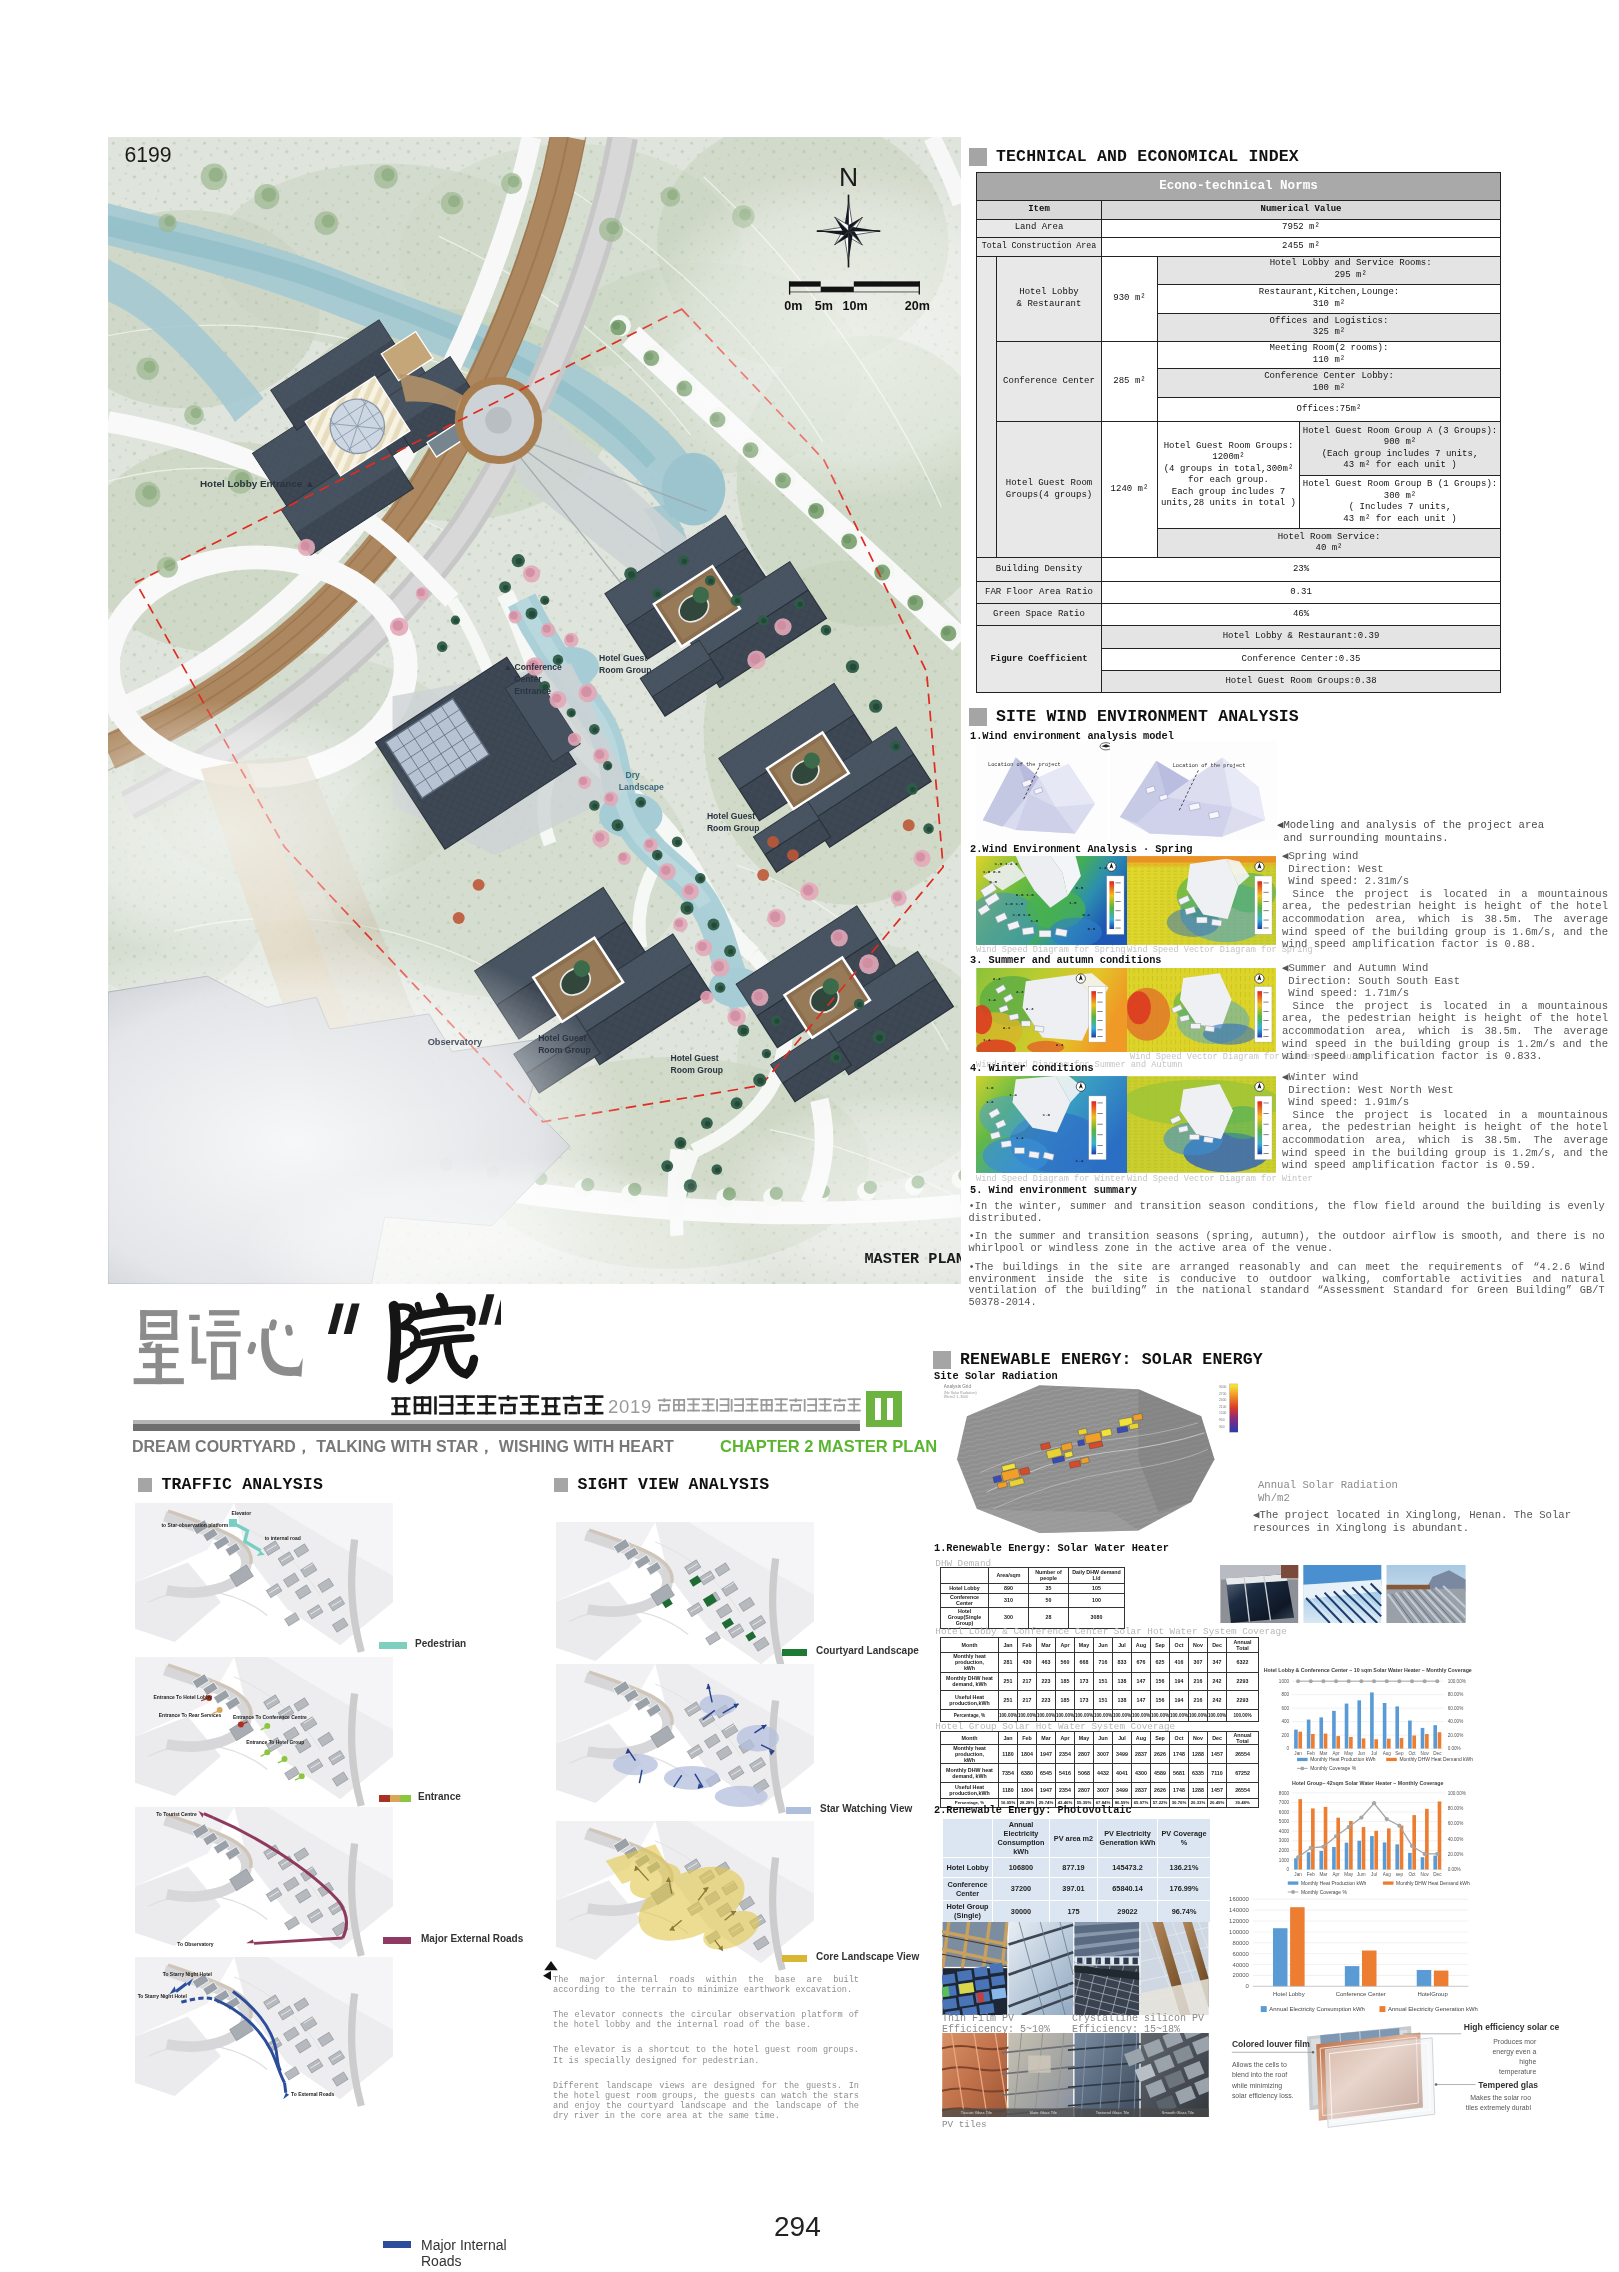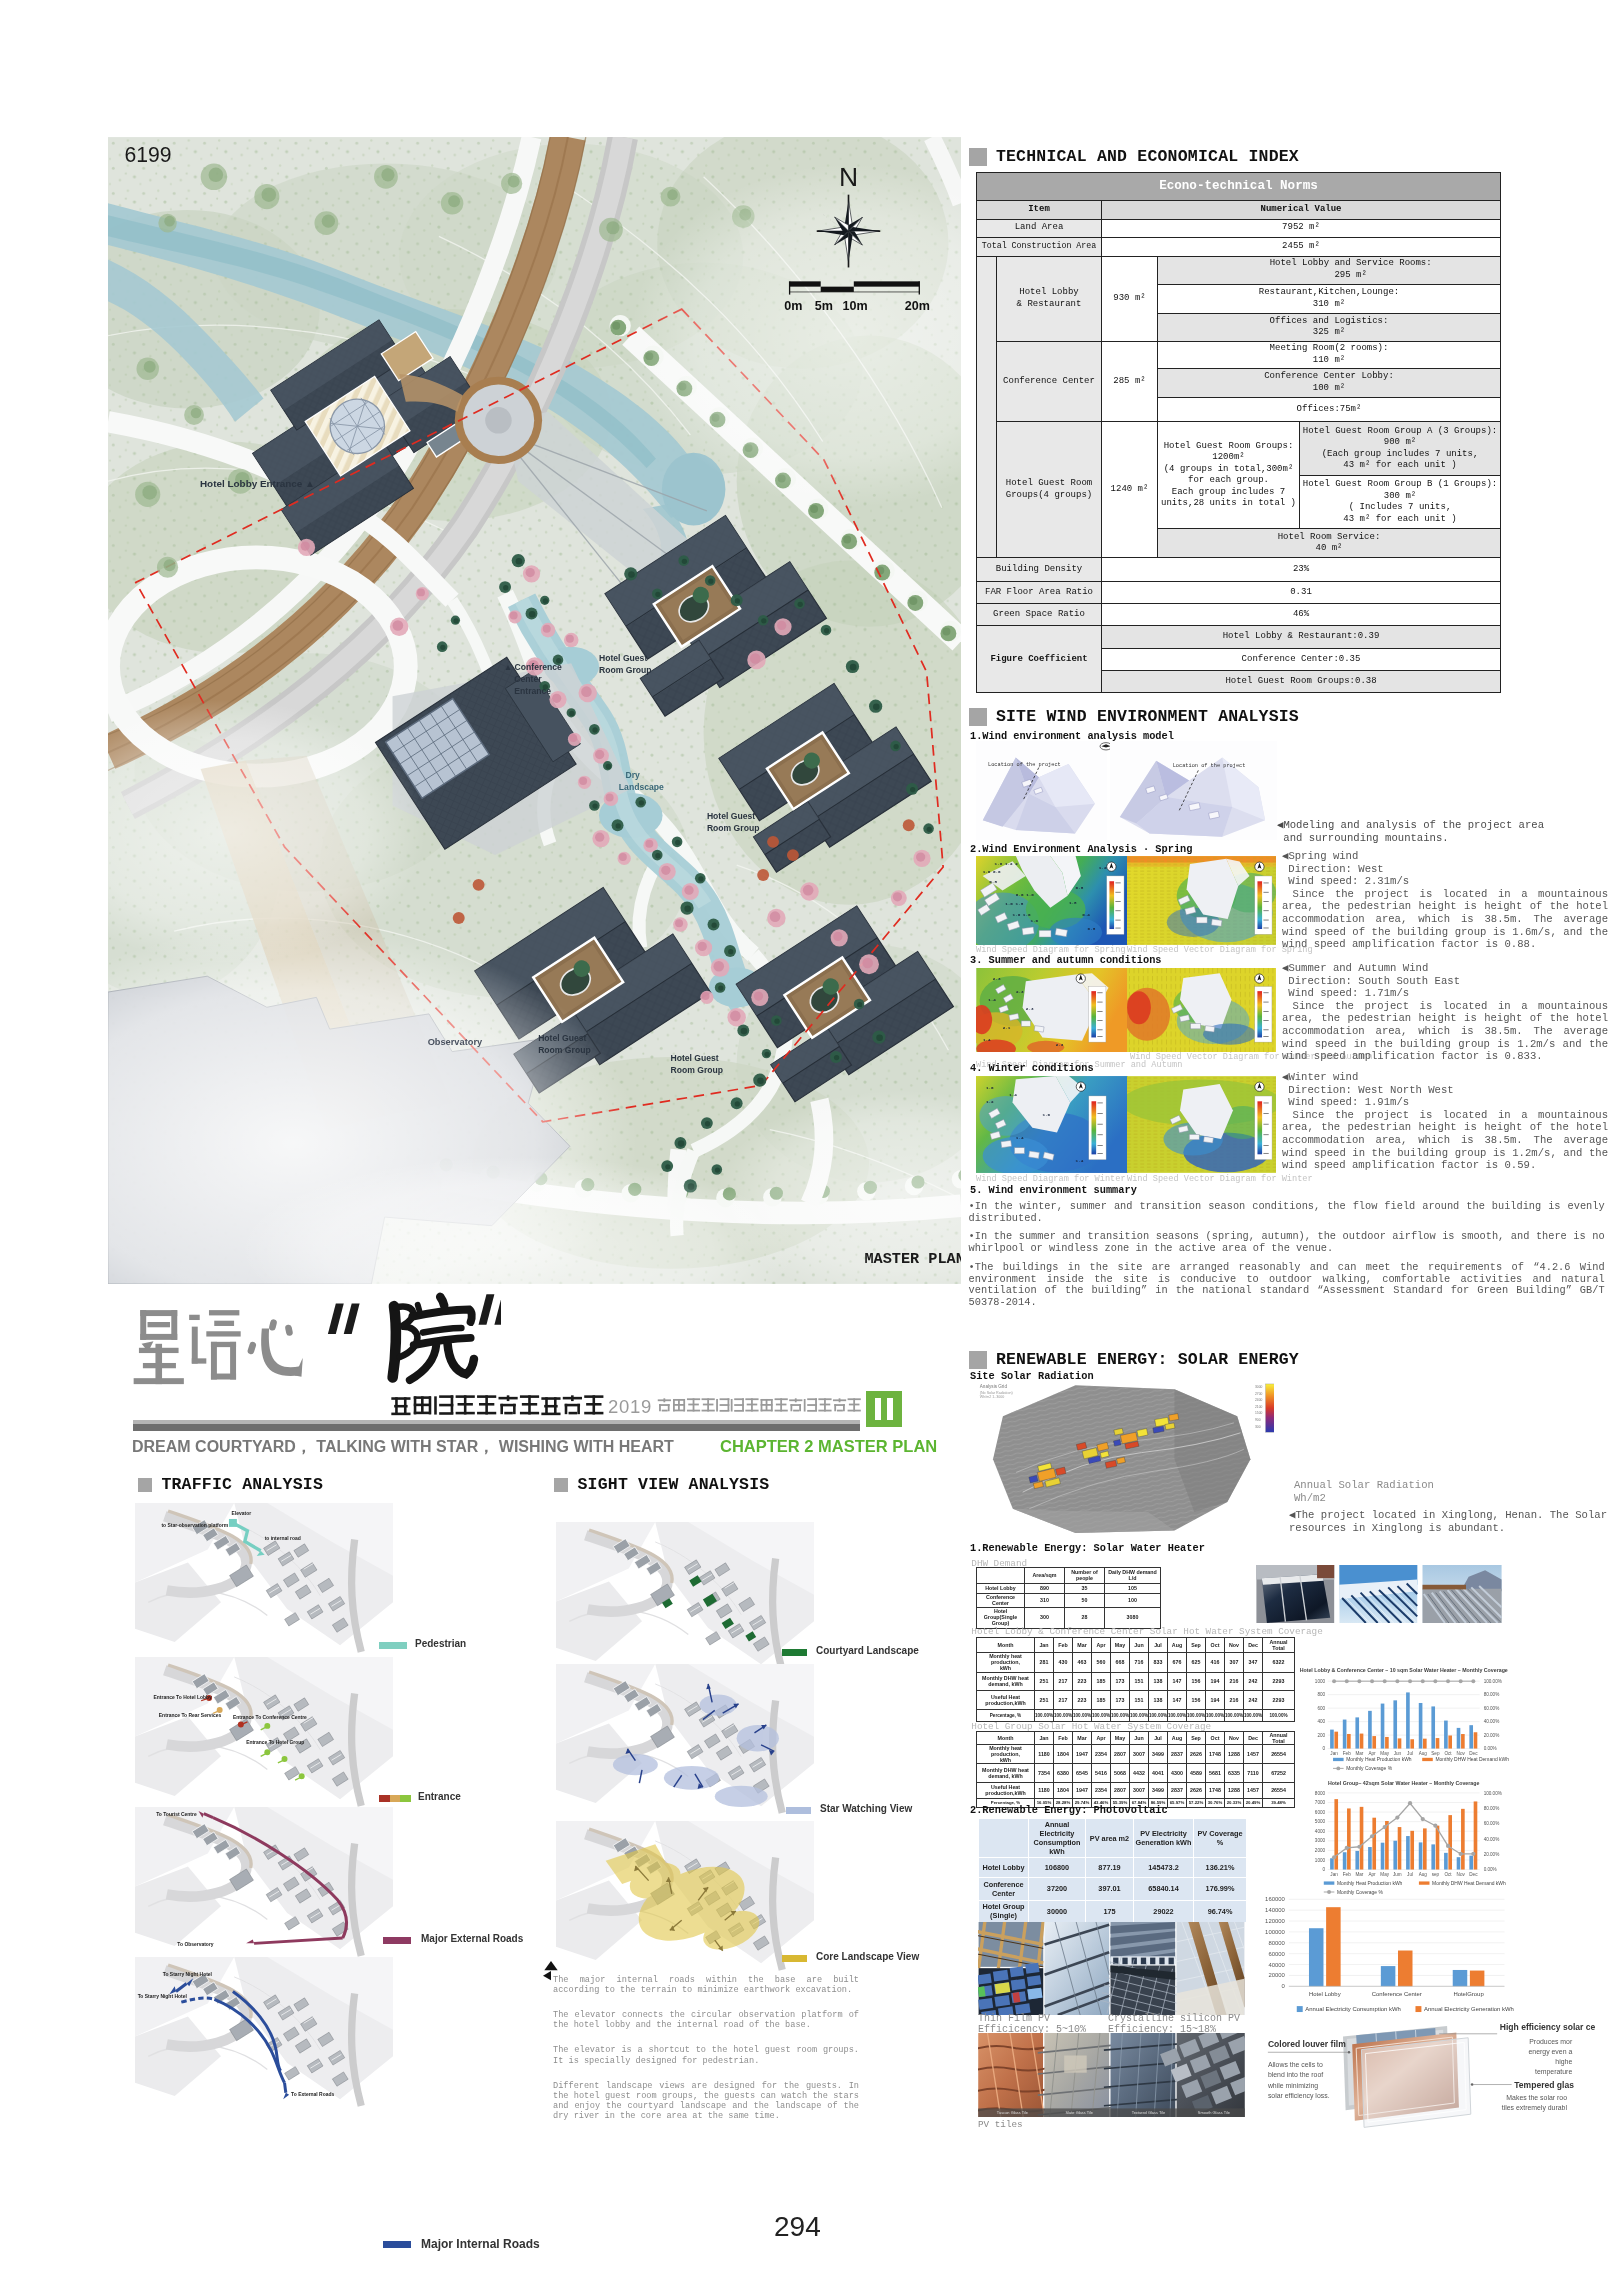--- a/index.html
+++ b/index.html
@@ -882,21 +882,21 @@
       <polygon points="228,205 224,215 233,208" fill="#2b4d9b"></polygon>
       <polygon points="62,52 52,56 60,44" fill="#2b4d9b"></polygon>
       <g font-family="Liberation Sans" font-size="7.5" font-weight="700" fill="#222">
         <text x="42" y="28">To Starry Night Hotel</text>
         <text x="4" y="62">To Starry Night Hotel</text>
         <text x="236" y="210">To External Roads</text>
       </g>
     </svg>
 
     <div class="abs" style="left:264px;top:767px;width:28px;height:7.3px;background:#2b4d9b;"></div>
-    <div class="abs sans" style="left:302px;top:763px;font-size:12px;font-weight:700;color:#333;">Major Internal Roads</div>
+    <div class="abs sans" style="left:302px;top:763px;font-size:14px;font-weight:400;color:#333;">Major Internal Roads</div>
   </div>
 
   <div class="abs" id="sight" style="left:543px;top:1474px;width:423px;height:655px;">
 
     <div class="sec-h" style="position:absolute;left:10.6px;top:1.3px;"><div class="sq" style="width:14.6px;height:14.6px;"></div>SIGHT VIEW ANALYSIS</div>
 
     <svg class="abs" style="left:13.2px;top:48px;" width="258" height="151" viewBox="0 0 390 228">
       <use href="#axon"></use>
       <g fill="#1e6b33">
         <rect x="203" y="84" width="15" height="11" transform="rotate(-32 210 89)"></rect>
@@ -1410,21 +1410,21 @@
 
     <div class="sub-h" style="position:absolute;left:4px;top:481px;">5. Wind environment summary</div>
 
     <div class="wtxt2" style="position:absolute;left:2.6px;top:498px;width:636px;font-size:10.3px;line-height:11.6px;">
       <div style="margin-bottom:7.3px;">•In the winter, summer and transition season conditions, the flow field around the building is evenly distributed.</div>
       <div style="margin-bottom:7.3px;">•In the summer and transition seasons (spring, autumn), the outdoor airflow is smooth, and there is no whirlpool or windless zone in the active area of the venue.</div>
       <div>•The buildings in the site are arranged reasonably and can meet the requirements of “4.2.6 Wind environment inside the site is conducive to outdoor walking, comfortable activities and natural ventilation of the building” in the national standard “Assessment Standard for Green Building” GB/T 50378-2014.</div>
     </div>
   </div>
 
-  <div class="abs" id="solar" style="left:966px;top:1348px;width:654px;height:847px;">
+  <div class="abs" id="solar" style="left:930px;top:1348px;width:654px;height:847px;">
 
     <div class="sec-h" style="position:absolute;left:2.6px;top:2px;"><div class="sq"></div>RENEWABLE ENERGY: SOLAR ENERGY</div>
     <div class="sub-h" style="position:absolute;left:4px;top:22px;">Site Solar Radiation</div>
 
     <div class="abs" id="terrain3d" style="left:10px;top:32px;"><svg width="298" height="165" viewBox="0 0 450 250">
       <defs>
         <linearGradient id="solbar" x1="0" y1="0" x2="0" y2="1">
               <stop offset="0" stop-color="#f8ef3a"></stop>
               <stop offset="0.25" stop-color="#f09026"></stop>
               <stop offset="0.5" stop-color="#d83a28"></stop>

